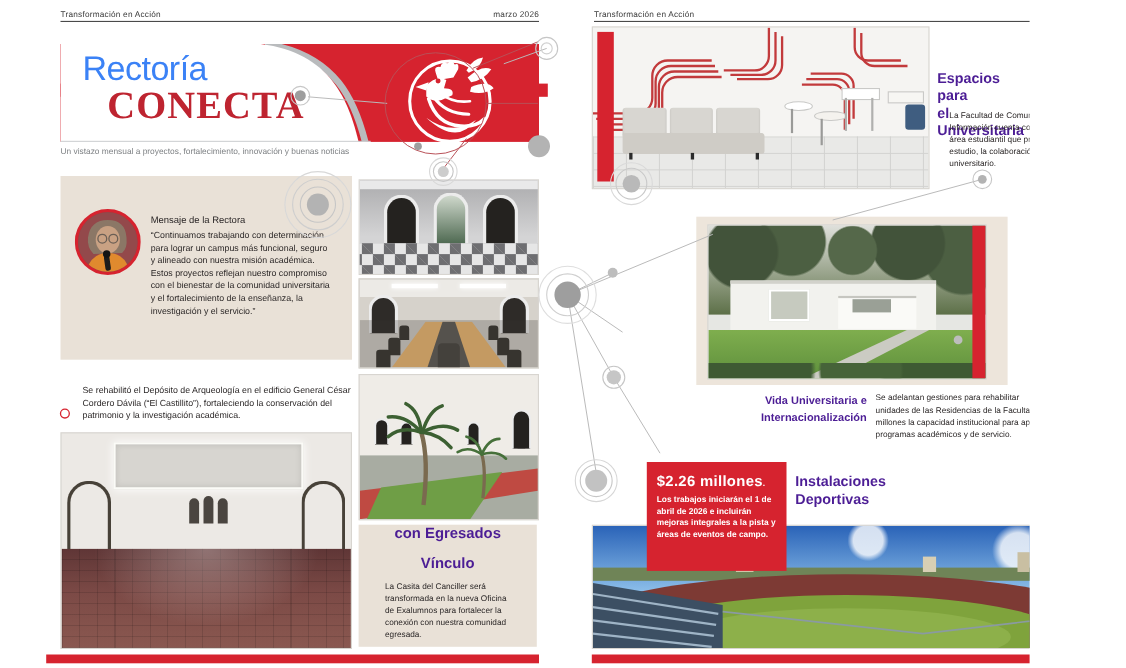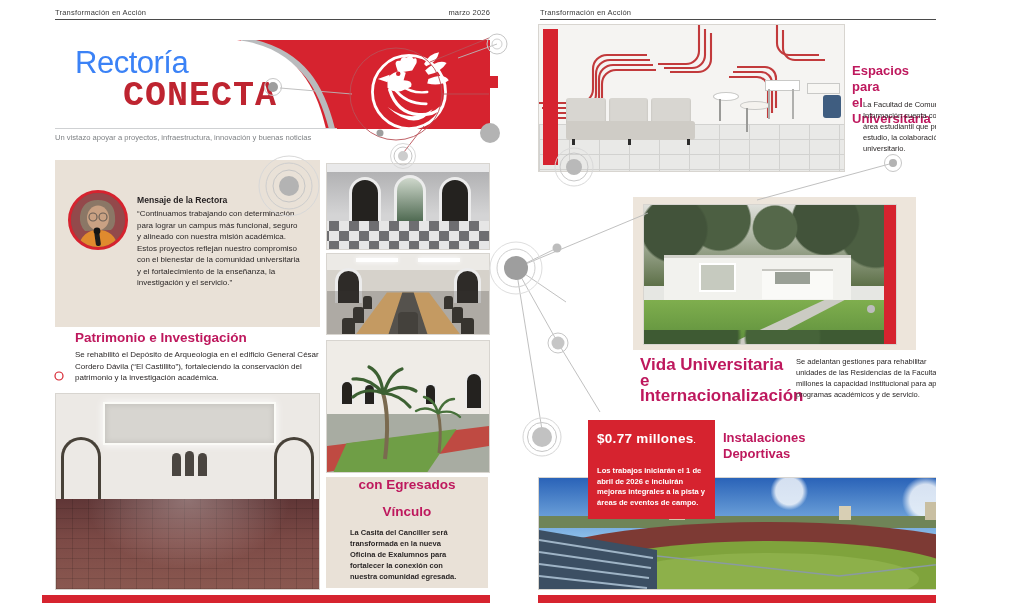--- a/index.html
+++ b/index.html
@@ -4,29 +4,29 @@
 <style>
   html,body{margin:0;padding:0;background:#fff;}
   .sheet{position:relative;width:936px;height:607px;background:#ffffff;overflow:hidden;
          font-family:"Liberation Sans", sans-serif;color:#231F20;}
   .abs{position:absolute;}
   .hdr-txt{font-size:7.5px;color:#3a3a3a;letter-spacing:.2px;}
   .hdr-rule{border-top:1.5px solid #4a4a4a;}
   .redbar{background:#D6232F;}
   .vol-label{font-size:7.5px;color:#ffffff;line-height:12px;padding-left:8px;letter-spacing:.3px;margin-top:48px;}
   .title1{font-size:31px;color:#3b82f6;text-align:left;line-height:32px;letter-spacing:-.5px;}
-  .title2{font-family:Liberation Mono, monospace;font-weight:bold;font-size:35px;color:#BE2430;
+  .title2{font-family:Liberation Serif, serif;font-weight:bold;font-size:35px;color:#BE2430;
           text-align:right;line-height:34px;letter-spacing:1px;}
   .subtitle{font-size:7.6px;color:#7f8285;border-top:1px solid #cfd1d3;padding-top:4px;}
   .beige{background:#E9E1D7;}
-  .sec-h{color:#be185d;font-weight:bold;}
+  .sec-h{color:#4c1d95;font-weight:bold;}
   .sec-h.big{font-size:13.5px;line-height:16px;}
   .body-txt{font-size:8px;line-height:11.5px;color:#2b2727;}
   .body-sm{font-size:7.5px;line-height:11px;color:#2b2727;}
-  .bold{font-weight:bold;}
+  .bold{font-weight:normal;}
   .photo{border:1px solid #d8d5d0;overflow:hidden;background:#eee;}
   .callout{background:#D6232F;color:#fff;}
   .callout .lead{font-size:7.6px;line-height:10.5px;font-weight:bold;}
   .callout .amount{font-size:13.5px;line-height:18px;font-weight:bold;letter-spacing:.3px;}
   .callout .cbody{font-size:7.6px;line-height:10.5px;font-weight:bold;}
   .checker{background-color:#e6e6e6;background-image:
      linear-gradient(45deg,#6e6e71 25%,transparent 25%,transparent 75%,#6e6e71 75%,#6e6e71),
      linear-gradient(45deg,#6e6e71 25%,transparent 25%,transparent 75%,#6e6e71 75%,#6e6e71);
      background-position:0 0,10px 10px;background-size:20px 20px;}
   .arch{background:#24221f;border:3px solid #ececec;border-bottom:none;border-radius:16px 16px 0 0;}
@@ -60,21 +60,21 @@
       <path d="M26 36 q10 15 30 15" stroke="#ffffff" stroke-width="2.6" fill="none" stroke-linecap="round"></path>
       <path d="M31 33 q12 9 26 7" stroke="#ffffff" stroke-width="2.2" fill="none" stroke-linecap="round"></path>
       <path d="M20 54 q22 16 42 2 q-16 22 -42 -2 z" fill="#ffffff"></path>
       <path d="M55 20 q12 -11 20 -7 q-6 9 -17 11 z" fill="#ffffff"></path>
       <path d="M58 28 q14 -6 19 1 q-8 6 -20 3 z" fill="#ffffff"></path>
       <path d="M54 14 q5 -10 14 -11 q-2 9 -12 13 z" fill="#ffffff"></path>
     </svg>
   </div>
   <div class="abs title1" style="left:75px;top:47px;width:196px;">Rectoría</div>
   <div class="abs title2" style="left:55px;top:79px;width:222px;">CONECTA</div>
-  <div class="abs subtitle" style="left:55px;top:128px;width:282px;">Un vistazo apoyar a proyectos, infraestructura, innovación y buenas noticias</div>
+  <div class="abs subtitle" style="left:55px;top:128px;width:282px;">Un vistazo mensual a proyectos, fortalecimiento, innovación y buenas noticias</div>
 
   <div class="abs beige" style="left:55px;top:160px;width:265px;height:167px;"></div>
   <svg class="abs" style="left:68px;top:190px;" width="60" height="60" viewBox="0 0 60 60">
     <circle cx="30" cy="30" r="28.5" fill="#8e4446" stroke="#D6232F" stroke-width="3"></circle>
     <clipPath id="avclip">
         <circle cx="30" cy="30" r="27"></circle>
       </clipPath>
     <g clip-path="url(#avclip)">
       <rect x="2" y="2" width="56" height="56" fill="#93494b"></rect>
       <path d="M12 26 q2 -16 18 -16 q16 0 17 16 q1 10 -4 14 l-26 1 q-6 -6 -5 -15z" fill="#8b7766"></path>
@@ -82,21 +82,20 @@
       <circle cx="25" cy="27" r="4" fill="none" stroke="#6b5f55" stroke-width="1.2"></circle>
       <circle cx="35" cy="27" r="4" fill="none" stroke="#6b5f55" stroke-width="1.2"></circle>
       <path d="M10 58 q4 -18 20 -18 q17 0 20 18 z" fill="#e08a2e"></path>
       <rect x="27" y="42" width="5" height="14" rx="2" fill="#1c1c1c" transform="rotate(-8 30 48)"></rect>
       <circle cx="29" cy="41" r="3.4" fill="#141414"></circle>
     </g>
   </svg>
   <div class="abs bold" style="left:137px;top:195px;font-size:8.6px;">Mensaje de la Rectora</div>
   <div class="abs body-txt" style="left:137px;top:208px;width:164px;">“Continuamos trabajando con determinación para lograr un campus más funcional, seguro y alineado con nuestra misión académica. Estos proyectos reflejan nuestro compromiso con el bienestar de la comunidad universitaria y el fortalecimiento de la enseñanza, la investigación y el servicio.”</div>
 
-  <div class="abs sec-h big" style="left:75px;top:330px;">Patrimonio e Investigación</div>
   <div class="abs body-txt" style="left:75px;top:349px;width:246px;">Se rehabilitó el Depósito de Arqueología en el edificio General César Cordero Dávila (“El Castillito”), fortaleciendo la conservación del patrimonio y la investigación académica.</div>
 
   <div class="abs photo" style="left:55px;top:393px;width:263px;height:195px;background:#ece9e5;">
     <div class="abs" style="left:18%;top:4%;width:64%;height:20%;background:#d7d5d0;border:2px solid #fbfbf7;box-shadow:0 0 8px rgba(255,255,255,.95), inset 0 0 6px rgba(0,0,0,.12);"></div>
     <div class="abs" style="left:44%;top:30%;width:3.6%;height:12%;background:#4a4540;border-radius:6px 6px 0 0;"></div>
     <div class="abs" style="left:49%;top:29%;width:3.6%;height:13%;background:#4a4540;border-radius:6px 6px 0 0;"></div>
     <div class="abs" style="left:54%;top:30%;width:3.6%;height:12%;background:#4a4540;border-radius:6px 6px 0 0;"></div>
     <div class="abs" style="left:2%;top:22%;width:13%;height:34%;border:3px solid #474138;border-bottom:none;border-radius:40px 40px 0 0;"></div>
     <div class="abs" style="right:2%;top:22%;width:13%;height:34%;border:3px solid #474138;border-bottom:none;border-radius:40px 40px 0 0;"></div>
     <div class="abs" style="left:0;bottom:0;width:100%;height:46%;
@@ -233,21 +232,21 @@
     <div class="abs" style="left:52%;top:48%;width:14%;height:9%;background:#9aa096;"></div>
     <div class="abs" style="left:0;bottom:0;width:100%;height:32%;background:linear-gradient(#7fae4e,#5e8f3c);"></div>
     <div class="abs" style="left:0;bottom:0;width:100%;height:32%;clip-path:polygon(34% 100%,46% 100%,80% 0,72% 0);background:#cbcbc3;"></div>
     <div class="abs" style="left:0;bottom:0;width:100%;height:10%;background:
       radial-gradient(circle at 10% 40%,#3e5a33 0 30%,transparent 32%),
       radial-gradient(circle at 55% 50%,#466339 0 26%,transparent 28%),
       radial-gradient(circle at 88% 40%,#3e5a33 0 28%,transparent 30%);"></div>
     <div class="abs" style="right:0;top:0;width:12px;height:100%;background:#D6232F;"></div>
   </div>
 
-  <div class="abs sec-h" style="left:640px;top:357px;width:148px;font-size:17px;line-height:15.5px;text-align:left;">
+  <div class="abs sec-h" style="left:640px;top:357px;width:148px;font-size:10px;line-height:15.5px;text-align:right;">
     <div>Vida Universitaria e</div>
     <div>Internacionalización</div>
   </div>
   <div class="abs body-sm" style="left:796px;top:356px;width:160px;">Se adelantan gestiones para rehabilitar unidades de las Residencias de la Facultad, millones la capacidad institucional para apoyar programas académicos y de servicio.</div>
 
   <div class="abs sec-h" style="left:723px;top:430px;font-size:13px;line-height:16px;">
     <div>Instalaciones</div>
     <div>Deportivas</div>
   </div>
 
@@ -272,22 +271,22 @@
           <line x1="0" y1="98" x2="108" y2="110"></line>
       </g>
       <path d="M118 78 L300 98 L455 80" stroke="#8a9aa2" stroke-width="1.5" fill="none"></path>
       <rect x="398" y="8" width="2.5" height="66" fill="#6f6f6f"></rect>
       <rect x="430" y="42" width="25" height="69" fill="#7c8c94"></rect>
       <rect x="436" y="55" width="10" height="30" fill="#b02430"></rect>
     </svg>
   </div>
 
   <div class="abs callout" style="left:588px;top:420px;width:127px;height:99px;padding:9px 8px 0 9px;box-sizing:border-box;z-index:6;">
-    <div><span class="amount">$0.77 millones</span><span class="lead">.</span></div>
-    <div class="cbody" style="margin-top:18px;">Los trabajos iniciarán el 1 de abril de 2026 e incluirán mejoras integrales a la pista y áreas de eventos de campo.</div>
+    <div><span class="amount">$2.26 millones</span><span class="lead">.</span></div>
+    <div class="cbody" style="margin-top:2px;">Los trabajos iniciarán el 1 de abril de 2026 e incluirán mejoras integrales a la pista y áreas de eventos de campo.</div>
   </div>
 
   <div class="abs redbar" style="left:538px;top:595px;width:452px;height:8px;"></div>
 
   <svg class="abs" style="left:0;top:0;z-index:5;pointer-events:none;" width="1024" height="607">
     <g stroke="#b9b9b9" stroke-width="0.9" fill="none">
       <line x1="280" y1="88" x2="352" y2="94"></line>
       <line x1="497" y1="44" x2="458" y2="58"></line>
       <line x1="893" y1="163" x2="757" y2="200"></line>
       <line x1="516" y1="268" x2="557" y2="248"></line>

